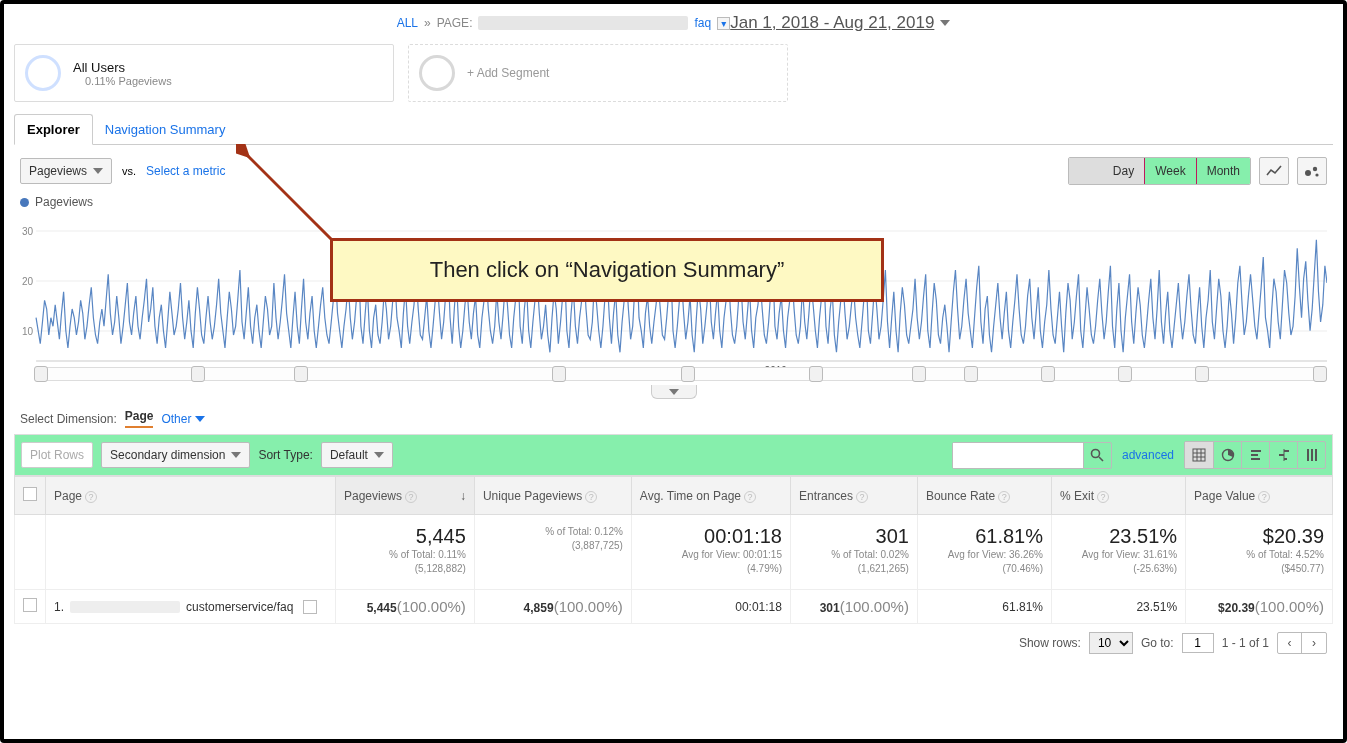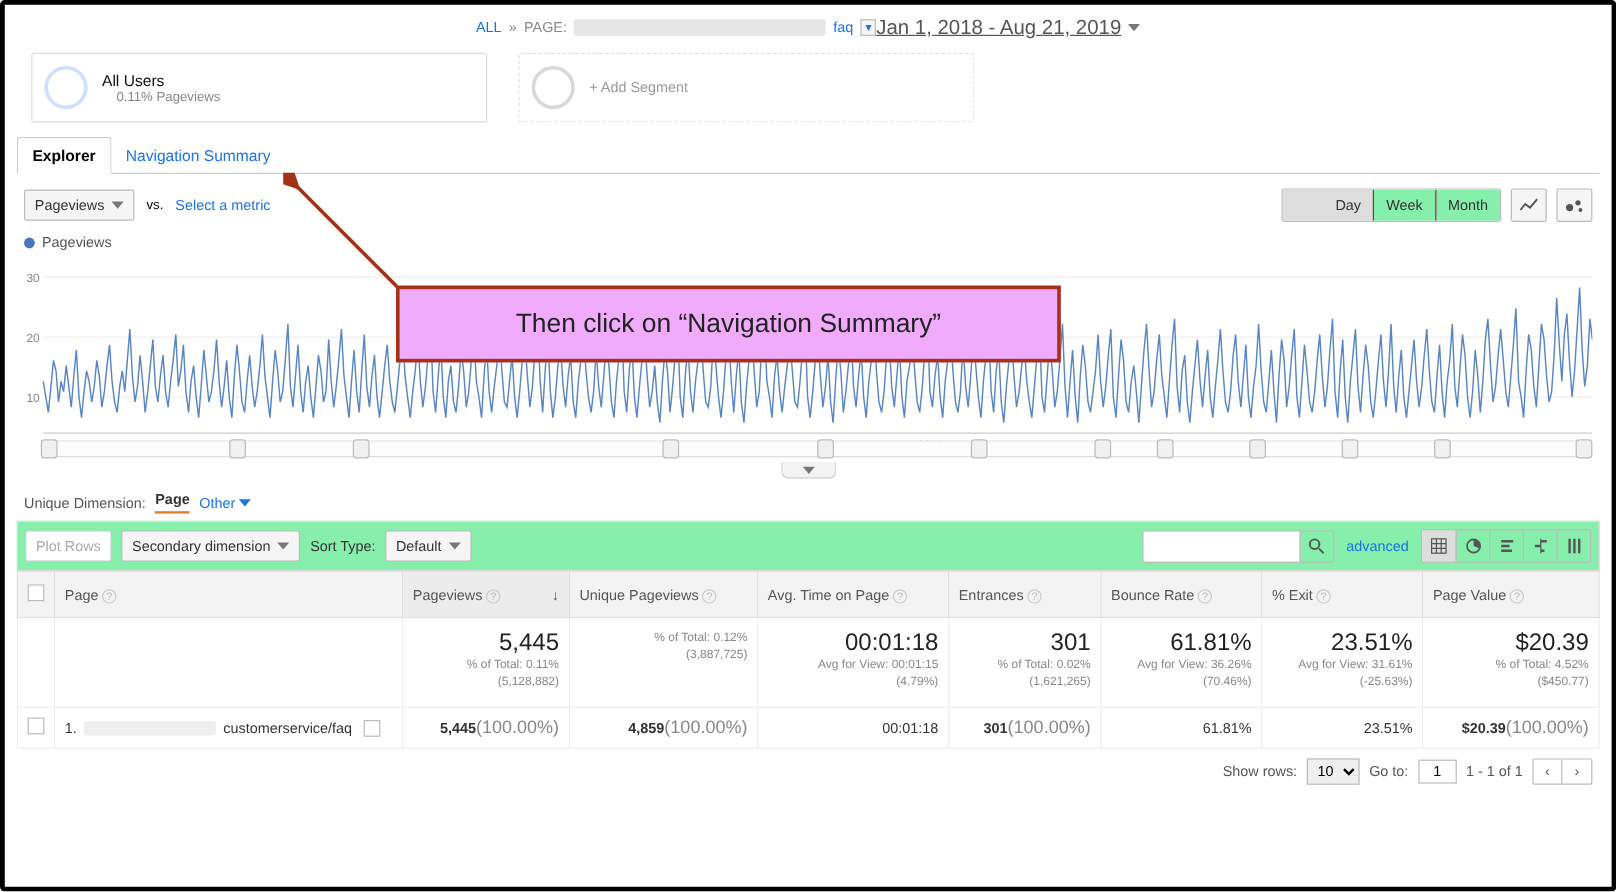--- a/index.html
+++ b/index.html
@@ -11,21 +11,21 @@
   .crumbs { display: flex; align-items: center; gap: 6px; color: #1a73e8; }
   .crumbs .sep { color: #888; }
   .crumbs .label { color: #888; }
   .crumbs .redact { display:inline-block; background:#e6e6e6; width:210px; height:14px; border-radius:2px; }
   .crumbs .dd { border:1px solid #bbb; padding:0 3px; background:#f5f5f5; font-size:10px; cursor:pointer; }
   .date-range { display:flex; align-items:center; gap:6px; color:#555; font-size:17px; font-weight:500; cursor:pointer;text-decoration:underline; }
   .tri-down { width:0; height:0; border-left:5px solid transparent; border-right:5px solid transparent; border-top:6px solid #777; }
 
   
   .segments { display:flex; gap:14px; margin-top:8px; }
-  .seg { display:flex; align-items:center; gap:12px; border:1px solid #dcdcdc; border-radius:2px; padding:8px 18px 8px 10px; height:58px; min-width:380px;margin-left:12px; }
+  .seg { display:flex; align-items:center; gap:12px; border:1px solid #dcdcdc; border-radius:2px; padding:8px 18px 8px 10px; height:58px; min-width:380px; }
   .seg.add { border-style:dashed; color:#999; cursor:pointer; }
   .seg .ring { width:36px; height:36px; border:3px solid #cfe0ff; border-radius:50%; }
   .seg.add .ring { border-color:#d8d8d8; }
   .seg .seg-t { font-weight:500; color:#111; font-size:13px; }
   .seg .seg-s { font-size:11px; color:#888;padding-left:12px; }
 
   
   .tabs { display:flex; align-items:flex-end; margin-top:12px; border-bottom:1px solid #ccc; }
   .tab { padding:7px 12px; font-size:13px; color:#1a73e8; cursor:pointer; }
   .tab.active { color:#000; font-weight:700; border:1px solid #ccc; border-bottom:1px solid #fff; border-radius:3px 3px 0 0; margin-bottom:-1px; background:#fff; }
@@ -93,21 +93,21 @@
 
   
   .pager { display:flex; justify-content:flex-end; align-items:center; gap:8px; padding:8px 6px; font-size:12px; color:#555; }
   .pager select, .pager input { border:1px solid #bbb; padding:2px 4px; font-size:12px; }
   .pager input { width:32px; text-align:center; }
   .pager .nav { display:flex; border:1px solid #bbb; border-radius:2px; }
   .pager .nav span { width:24px; text-align:center; padding:3px 0; cursor:pointer; }
   .pager .nav span:first-child { border-right:1px solid #bbb; }
 
   
-  .callout { position:absolute; left:326px; top:234px; width:554px; height:64px; border:3px solid #a33216; background:#f0abfc; display:flex; align-items:center; justify-content:center; font-size:22px; color:#222; }
+  .callout { position:absolute; left:326px; top:234px; width:554px; height:64px; border:3px solid #a33216; background:#fef9c3; display:flex; align-items:center; justify-content:center; font-size:22px; color:#222; }
   .arrow-svg { position:absolute; left:232px; top:140px; width:140px; height:120px; pointer-events:none; }
 </style>
 </head>
 <body>
 
 <div class="frame">
 
   <div class="top-row">
     <div class="crumbs">
       <span class="link">ALL</span>
@@ -202,21 +202,21 @@
       <div class="slider-mark" style="left:84%"></div>
       <div class="slider-mark" style="left:90%"></div>
       <div class="slider-mark" style="right:-3px"></div>
     </div>
   </div>
   <div class="expand-pill">
       <span class="tri-down"></span>
     </div>
 
   <div class="dims">
-    <span class="lbl">Unique Dimension:</span>
+    <span class="lbl">Select Dimension:</span>
     <span class="dim active">Page</span>
     <span class="dim link">
       <span>Other</span>
       <span class="tri-down" style="display:inline-block;vertical-align:middle;border-top-color:#1a73e8"></span>
     </span>
   </div>
 
   <div class="table-toolbar">
     <div class="left">
       <span class="btn-dis">Plot Rows</span>

